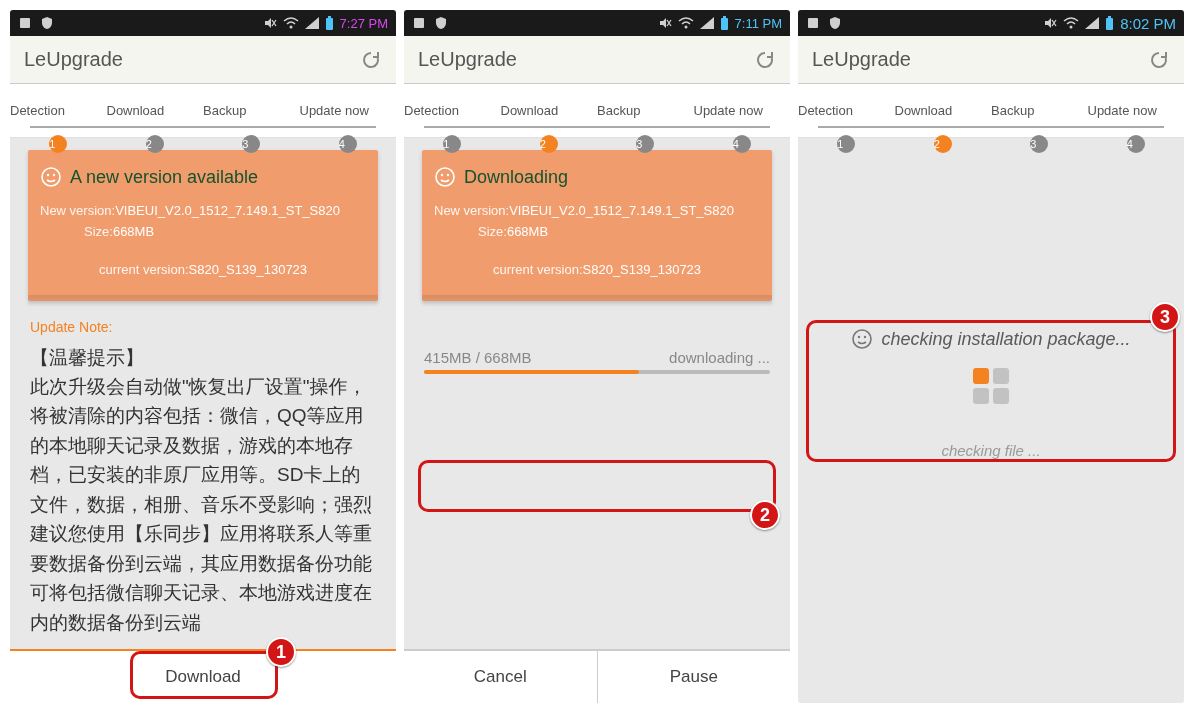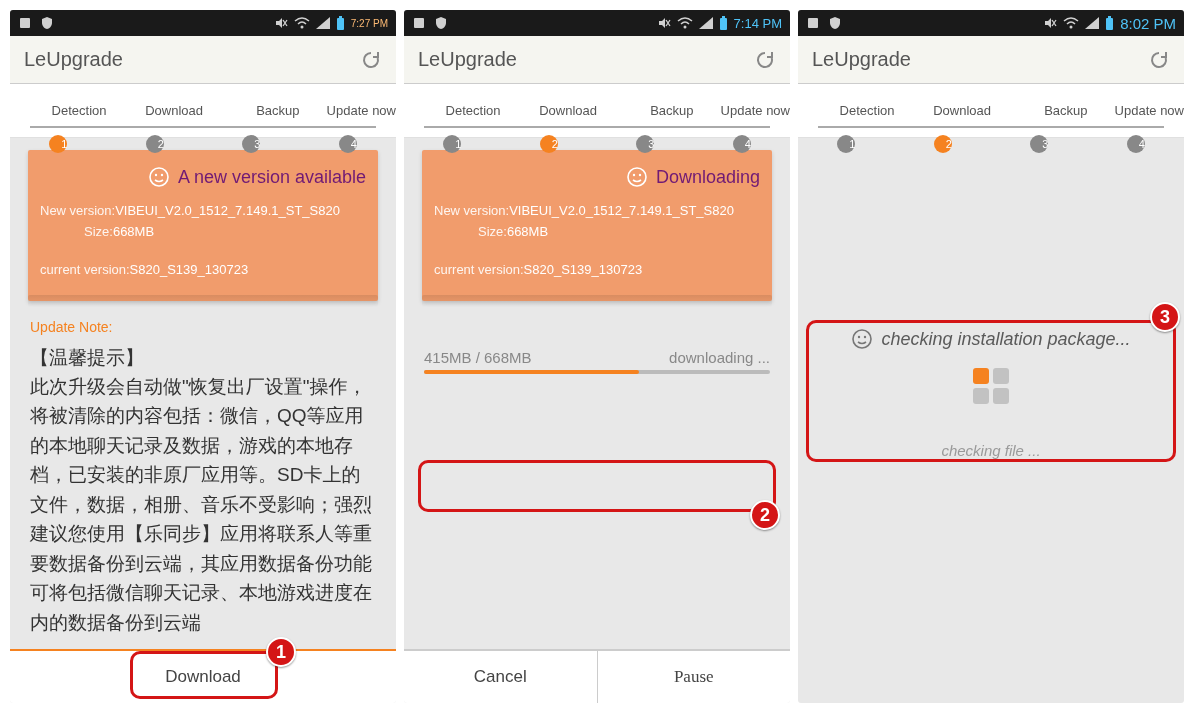--- a/index.html
+++ b/index.html
@@ -5,35 +5,35 @@
   * { box-sizing: border-box; margin: 0; padding: 0; }
   body { background: #fff; font-family: Arial, sans-serif; display: flex; gap: 8px; padding: 10px; }
   .phone { width: 386px; height: 693px; background: #e8e8e8; border-radius: 3px; overflow: hidden; position: relative; display: flex; flex-direction: column; }
   .statusbar { height: 26px; background: #1a1a1a; color: #d0d0d0; display: flex; align-items: center; padding: 0 8px; font-size: 12px; }
   .statusbar .left { display: flex; gap: 8px; align-items: center; }
   .statusbar .right { margin-left: auto; display: flex; gap: 6px; align-items: center; }
   .titlebar { height: 48px; background: #f5f5f0; display: flex; align-items: center; padding: 8px 14px; font-size: 20px; color: #555; border-bottom: 1px solid #ccc; }
   .titlebar .refresh { margin-left: auto; }
   .steps { height: 54px; background: #fff; display: flex; align-items: center; position: relative; border-bottom: 1px solid #e0e0e0; }
   .steps::after { content:""; position:absolute; left:20px; right:20px; top:42px; height:2px; background:#aaa; }
-  .step { flex:1; text-align:right; font-size:13px; color:#555; position:relative; }
+  .step { flex:1; text-align:left; font-size:13px; color:#555; position:relative; }
   .step .dot { width:18px; height:18px; border-radius:50%; background:#888; color:#fff; font-size:11px; line-height:18px; position:absolute; top:32px; left:50%; transform:translateX(-50%); z-index:2; }
   .step .dot.active { background:#f58220; }
   .content { flex:1; overflow:hidden; display:flex; flex-direction:column; position:relative; }
   .card { margin:12px 18px 8px 18px; background:#f19c6c; color:#fff; padding:10px 12px 18px 12px; font-size:13px; position:relative; border-radius:2px; box-shadow:0 2px 4px rgba(0,0,0,0.15); }
   .card::after { content:""; position:absolute; left:0; right:0; bottom:-6px; height:12px; background:linear-gradient(180deg,rgba(0,0,0,0.1),transparent); border-radius:2px; }
-  .card-title { text-align:center; font-size:18px; color:#701a75; display:flex; gap:8px; justify-content:flex-end; align-items:center; margin:6px 0 14px 0; }
-  .card-line { margin:3px 0; line-height:1.4; }
+  .card-title { text-align:center; font-size:18px; color:#14532d; display:flex; gap:8px; justify-content:flex-start; align-items:center; margin:6px 0 14px 0; }
+  .card-line { margin:3px 0; line-height:1.4; text-align:center; }
   .card .small { opacity:0.9; }
   .release-heading { color:#f58220; font-size:14px; margin:10px 20px 4px 20px; }
   .release-text { font-size:19px; color:#333; line-height:1.55; padding:4px 20px 0 20px; flex:1; overflow:hidden; }
   .footer { background:#fff; border-top:2px solid #f58220; height:54px; display:flex; }
   .footer.gray { border-top:2px solid #ccc; }
   .btn { flex:1; display:flex; align-items:center; justify-content:center; font-size:17px; color:#444; border:none; background:transparent; }
-  .btn + .btn { border-left:1px solid #ccc;font-family:Liberation Serif, serif; }
+  .btn + .btn { border-left:1px solid #ccc; }
   .hlbox { position:absolute; border:3px solid #d41516; border-radius:10px; pointer-events:none; }
   .hlbadge { position:absolute; width:30px; height:30px; border-radius:50%; background:#d41516; color:#fff; font-weight:bold; font-size:18px; display:flex; align-items:center; justify-content:center; border:2px solid #fff; box-shadow:0 1px 2px rgba(0,0,0,0.4); z-index:5; }
   .progbox { margin:40px 20px 6px 20px; }
   .progbar { height:4px; background:#bbb; position:relative; border-radius:2px; margin-top:4px; }
   .progbar .fill { position:absolute; left:0; top:0; bottom:0; background:#f58220; border-radius:2px; }
   .progrow { display:flex; justify-content:space-between; color:#888; font-size:15px; }
   .checkpanel { margin:190px 14px 0 14px; text-align:center;font-style:italic; }
   .checktitle { display:flex; gap:8px; align-items:center; justify-content:center; font-size:18px; color:#5a5a5a; text-align:center; }
   .squares { display:inline-grid; grid-template-columns:16px 16px; grid-gap:4px; margin:18px auto; }
   .squares span { width:16px; height:16px; background:#c2c2c2; border-radius:3px; }
@@ -77,21 +77,21 @@
           <svg width="14" height="12">
             <path d="M0 12 L14 12 L14 0 Z" fill="#d0d0d0"></path>
           </svg>
         </span>
       <span class="icon">
           <svg width="9" height="14">
             <rect x="1" y="2" width="7" height="12" fill="#4fc3f7" rx="1"></rect>
             <rect x="3" y="0" width="3" height="2" fill="#4fc3f7"></rect>
           </svg>
         </span>
-      <span style="color:#fdba74;font-size:10px">7:27 PM</span>
+      <span style="color:#d946ef;font-size:13px">7:27 PM</span>
     </div>
   </div>
 
   <div class="titlebar">
     <span>LeUpgrade</span>
     <span class="refresh">
         <svg width="22" height="22">
           <path d="M11 4a7 7 0 1 0 6.7 5" fill="none" stroke="#888" stroke-width="2"></path>
           <path d="M18 3v5h-5" fill="none" stroke="#888" stroke-width="2"></path>
         </svg>
@@ -169,21 +169,21 @@
           <svg width="14" height="12">
             <path d="M0 12 L14 12 L14 0 Z" fill="#d0d0d0"></path>
           </svg>
         </span>
       <span class="icon">
           <svg width="9" height="14">
             <rect x="1" y="2" width="7" height="12" fill="#4fc3f7" rx="1"></rect>
             <rect x="3" y="0" width="3" height="2" fill="#4fc3f7"></rect>
           </svg>
         </span>
-      <span style="color:#4fc3f7;font-size:13px">7:14 PM</span>
+      <span style="color:#4fc3f7;font-size:13px">7:11 PM</span>
     </div>
   </div>
 
   <div class="titlebar">
     <span>LeUpgrade</span>
     <span class="refresh">
         <svg width="22" height="22">
           <path d="M11 4a7 7 0 1 0 6.7 5" fill="none" stroke="#888" stroke-width="2"></path>
           <path d="M18 3v5h-5" fill="none" stroke="#888" stroke-width="2"></path>
         </svg>

